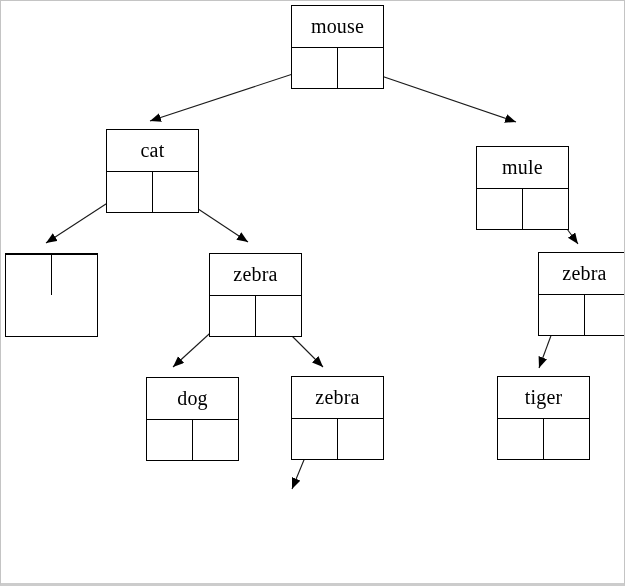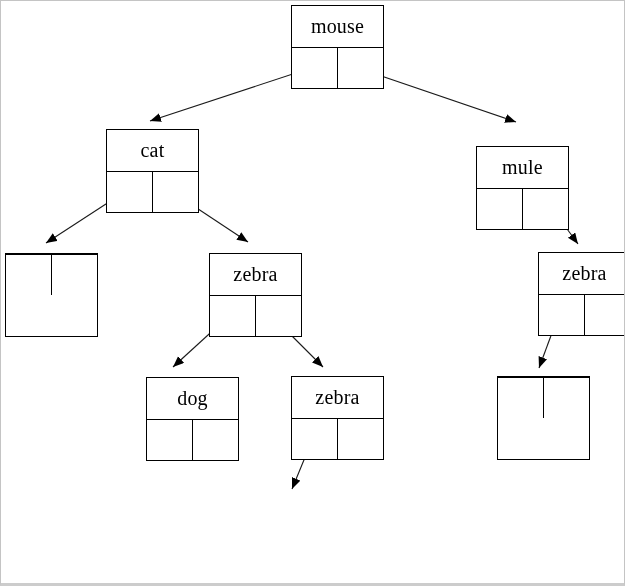--- a/index.html
+++ b/index.html
@@ -127,20 +127,21 @@
 
   <div class="node" style="left:290px; top:375px">
     <div class="label-row">zebra</div>
     <div class="ptr-row">
       <div class="cell left"></div>
       <div class="cell right"></div>
     </div>
   </div>
 
   <div class="node" style="left:496px; top:375px">
+    <div class="label-row">tiger</div>
     <div class="ptr-row">
       <div class="cell left"></div>
       <div class="cell right"></div>
     </div>
   </div>
 
 
 </div>
 
 </body></html>

